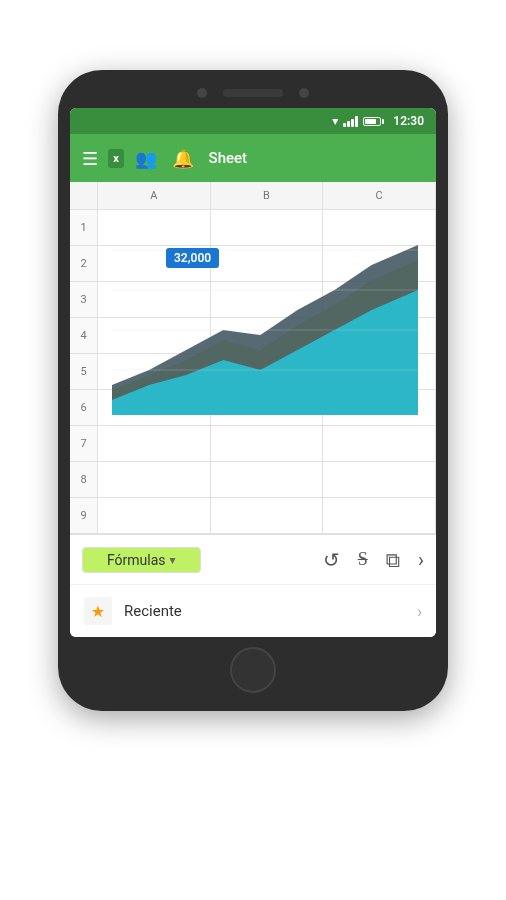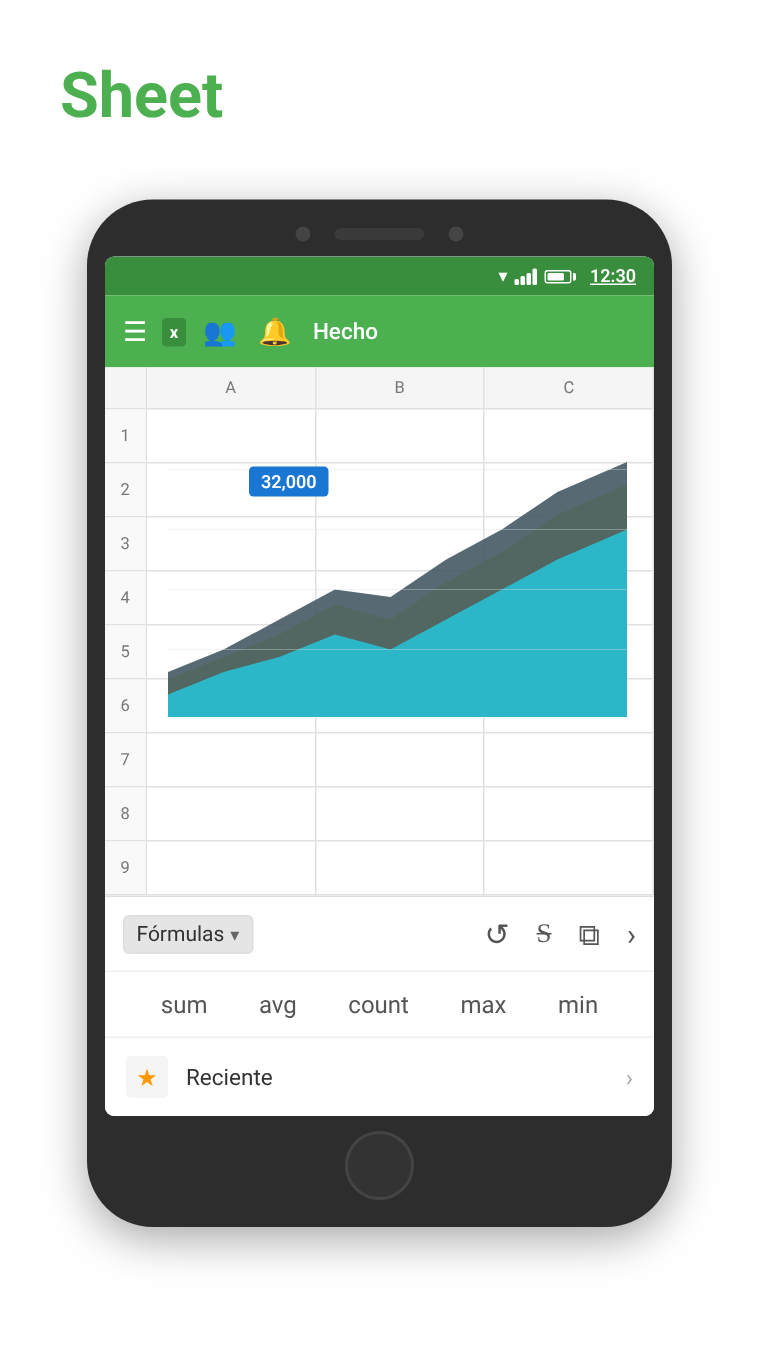--- a/index.html
+++ b/index.html
@@ -123,21 +123,20 @@
       width: 2px;
       height: 5px;
       background: #fff;
       border-radius: 0 1px 1px 0;
     }
     .time-text {
       color: #fff;
       font-size: 12px;
       font-weight: 600;
       margin-left: 4px;
-      text-decoration: underline;
     }
 
     
     .app-toolbar {
       background: #4CAF50;
       display: flex;
       align-items: center;
       padding: 0 12px;
       height: 48px;
       gap: 10px;
@@ -307,24 +306,24 @@
       border-top: 1px solid #e0e0e0;
       display: flex;
       align-items: center;
       padding: 0 12px;
       height: 50px;
       gap: 8px;
     }
     .formula-select {
       display: flex;
       align-items: center;
-      background: #e5e5e5;
+      background: #bef264;
       border: 1px solid #ddd;
       border-radius: 4px;
-      padding: 4px 8px;
+      padding: 4px 24px;
       gap: 4px;
       font-size: 14px;
       color: #333;
     }
     .formula-select-arrow {
       font-size: 12px;
       color: #666;
     }
     .bottom-icons {
       display: flex;
@@ -396,21 +395,20 @@
       height: 46px;
       border-radius: 50%;
       border: 2px solid #444;
       background: #333;
     }
   </style>
 </head>
 <body>
 
 <div class="header-section">
-  <div class="app-title">Sheet</div>
 </div>
 
 <div class="phone-wrapper">
   <div class="phone">
 
     <div class="phone-top-bar">
       <div class="camera-dot"></div>
       <div class="speaker"></div>
       <div class="camera-dot"></div>
     </div>
@@ -438,21 +436,21 @@
           <span class="time-text">12:30</span>
         </div>
       </div>
 
       <div class="app-toolbar">
         <span class="toolbar-hamburger">☰</span>
         <span class="toolbar-logo">x</span>
         <div class="toolbar-actions">
           <span class="toolbar-icon">👥</span>
           <span class="toolbar-icon">🔔</span>
-          <span class="toolbar-done">Hecho</span>
+          <span class="toolbar-done">Sheet</span>
         </div>
       </div>
 
 
       <div style="position:relative;">
         <div class="spreadsheet">
 
           <div class="row-headers">
             <div class="col-header-row"></div>
             <div class="row-header">1</div>
@@ -547,27 +545,20 @@
           <span class="formula-select-arrow">▾</span>
         </div>
         <div class="bottom-icons">
           <span class="bottom-icon">↺</span>
           <span class="bottom-icon" style="font-size:18px;text-decoration:line-through;font-family:serif;">S</span>
           <span class="bottom-icon">⧉</span>
           <span class="bottom-icon">›</span>
         </div>
       </div>
 
-      <div class="function-row">
-        <span class="function-btn">sum</span>
-        <span class="function-btn">avg</span>
-        <span class="function-btn">count</span>
-        <span class="function-btn">max</span>
-        <span class="function-btn">min</span>
-      </div>
 
       <div class="recent-row">
         <div class="recent-star">
           <span>★</span>
         </div>
         <span class="recent-label">Reciente</span>
         <span class="recent-arrow">›</span>
       </div>
 
     </div>

